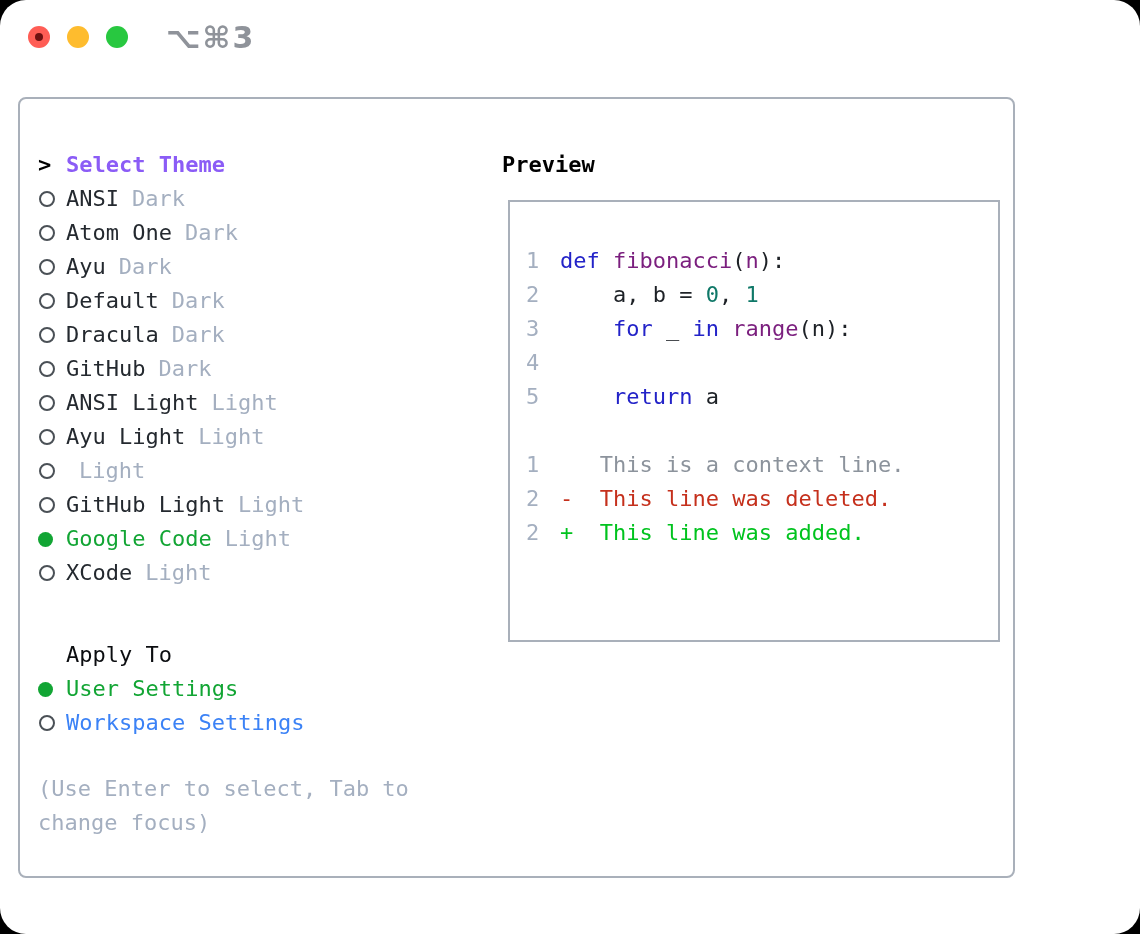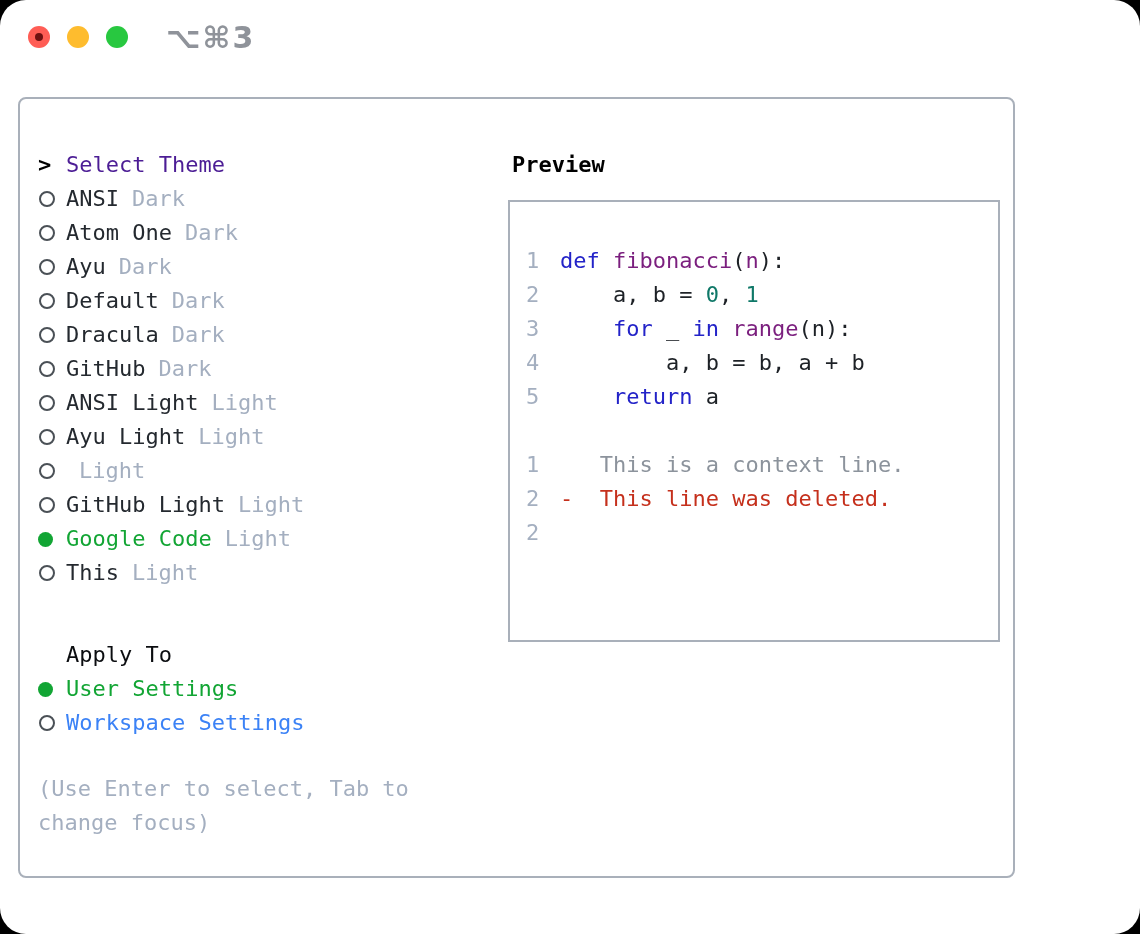--- a/index.html
+++ b/index.html
@@ -29,32 +29,32 @@
     position:absolute;left:18px;top:97px;width:993px;height:777px;
     border:2px solid var(--panel-border);border-radius:8px;background:#fff;
   }
   
   .left-col{position:absolute;left:18px;top:49px;font-size:22px;line-height:34px;color:#24292f;}
   .row{display:flex;align-items:center;height:34px;white-space:pre;}
   .marker{width:28px;display:flex;align-items:center;flex:0 0 28px;}
   .ring{width:12px;height:12px;border:2px solid #4a5056;border-radius:50%;margin-left:1px;}
   .ring.filled{width:15px;height:15px;border:none;background:var(--accent-green);margin-left:0;}
   .hdr-prefix{font-weight:700;color:#000;}
-  .hdr-text{font-weight:400;color:#4c1d95;}
+  .hdr-text{font-weight:700;color:#8b5cf6;}
   .tname{color:#24292f;}
   .row.selected .tname{color:var(--accent-green);}
   .variant{color:var(--muted-text);margin-left:13px;}
   .apply-hdr{margin-top:48px;}
   .apply-hdr .hdr-text{font-weight:400;color:#0b0d10;}
   .opt-label{color:#3b82f6;}
   .row.selected .opt-label{color:var(--accent-green);}
   .help{margin-top:32px;color:var(--muted-text);}
   .help div{height:34px;}
   
-  .preview-label{position:absolute;left:492px;top:49px;font-size:22px;line-height:34px;font-weight:700;color:#000;}
+  .preview-label{position:absolute;left:482px;top:49px;font-size:22px;line-height:34px;font-weight:700;color:#000;}
   .preview-box{
     position:absolute;left:488px;top:101px;width:472px;height:396px;
     border:2px solid var(--panel-border);background:#fff;
     padding:42px 0 0 16px;box-sizing:content-box;overflow:hidden;
     font-size:22px;line-height:34px;
   }
   .cline{display:flex;height:34px;white-space:pre;}
   .ln{flex:0 0 15px;margin-right:19px;color:var(--line-number);}
   .code{white-space:pre;color:var(--plain-code);}
   .tok-kw{color:var(--keyword);}
@@ -91,21 +91,21 @@
           <div class="row"><span class="marker"><span class="ring"></span></span><span class="tname">Atom One</span><span class="variant">Dark</span></div>
           <div class="row"><span class="marker"><span class="ring"></span></span><span class="tname">Ayu</span><span class="variant">Dark</span></div>
           <div class="row"><span class="marker"><span class="ring"></span></span><span class="tname">Default</span><span class="variant">Dark</span></div>
           <div class="row"><span class="marker"><span class="ring"></span></span><span class="tname">Dracula</span><span class="variant">Dark</span></div>
           <div class="row"><span class="marker"><span class="ring"></span></span><span class="tname">GitHub</span><span class="variant">Dark</span></div>
           <div class="row"><span class="marker"><span class="ring"></span></span><span class="tname">ANSI Light</span><span class="variant">Light</span></div>
           <div class="row"><span class="marker"><span class="ring"></span></span><span class="tname">Ayu Light</span><span class="variant">Light</span></div>
           <div class="row"><span class="marker"><span class="ring"></span></span><span class="variant">Light</span></div>
           <div class="row"><span class="marker"><span class="ring"></span></span><span class="tname">GitHub Light</span><span class="variant">Light</span></div>
           <div class="row selected"><span class="marker"><span class="ring filled"></span></span><span class="tname">Google Code</span><span class="variant">Light</span></div>
-          <div class="row"><span class="marker"><span class="ring"></span></span><span class="tname">This</span><span class="variant">Light</span></div>
+          <div class="row"><span class="marker"><span class="ring"></span></span><span class="tname">XCode</span><span class="variant">Light</span></div>
         </div>
 
       <div class="row apply-hdr">
         <span class="marker"></span><span class="hdr-text">Apply To</span>
       </div>
 
       <div id="apply-list">
           <div class="row selected"><span class="marker"><span class="ring filled"></span></span><span class="opt-label">User Settings</span></div>
           <div class="row"><span class="marker"><span class="ring"></span></span><span class="opt-label">Workspace Settings</span></div>
         </div>
@@ -115,22 +115,22 @@
         <div>change focus)</div>
       </div>
     </div>
 
     <div class="preview-label">Preview</div>
 
     <div class="preview-box" id="preview-box">
         <div class="cline"><span class="ln">1</span><span class="code"><span class="tok-kw">def</span><span class="tok-pl"> </span><span class="tok-fn">fibonacci</span><span class="tok-pl">(</span><span class="tok-fn">n</span><span class="tok-pl">):</span></span></div>
         <div class="cline"><span class="ln">2</span><span class="code"><span class="tok-pl">    a, b = </span><span class="tok-num">0</span><span class="tok-pl">, </span><span class="tok-num">1</span></span></div>
         <div class="cline"><span class="ln">3</span><span class="code"><span class="tok-pl">    </span><span class="tok-kw">for</span><span class="tok-pl"> _ </span><span class="tok-kw">in</span><span class="tok-pl"> </span><span class="tok-fn">range</span><span class="tok-pl">(n):</span></span></div>
-        <div class="cline"><span class="ln">4</span><span class="code"><span class="tok-pl">        a, b = b, a + b</span></span></div>
+        <div class="cline"><span class="ln">4</span></div>
         <div class="cline"><span class="ln">5</span><span class="code"><span class="tok-pl">    </span><span class="tok-kw">return</span><span class="tok-pl"> a</span></span></div>
         <div class="spacer"></div>
         <div class="cline"><span class="ln">1</span><span class="dtext context">   This is a context line.</span></div>
         <div class="cline"><span class="ln">2</span><span class="dtext deleted">-  This line was deleted.</span></div>
-        <div class="cline"><span class="ln">2</span></div>
+        <div class="cline"><span class="ln">2</span><span class="dtext added">+  This line was added.</span></div>
       </div>
 
   </div>
 </div>
 
 </body></html>

